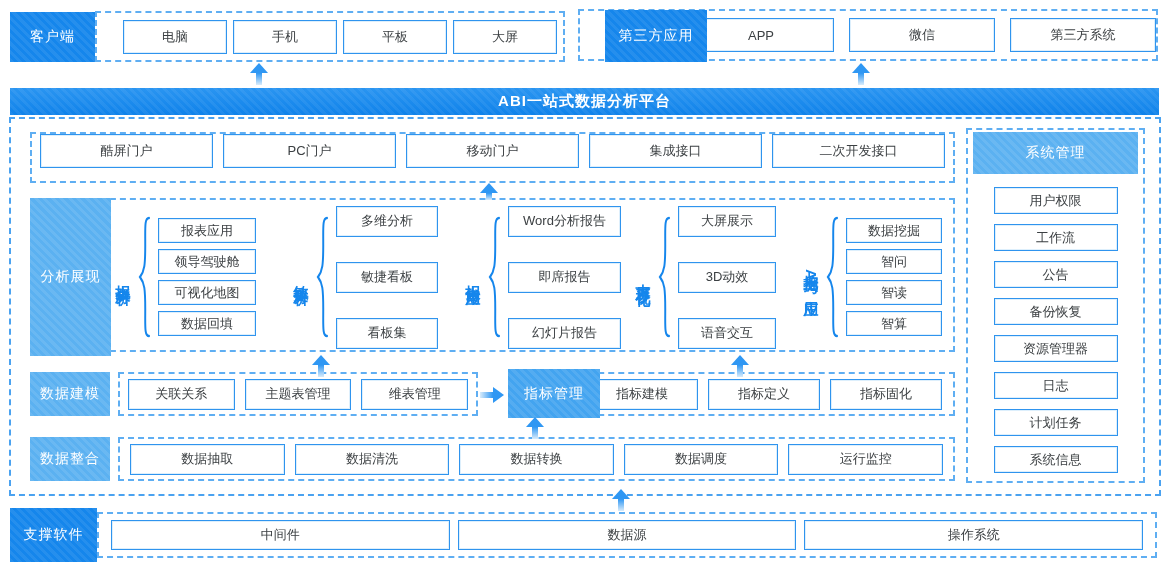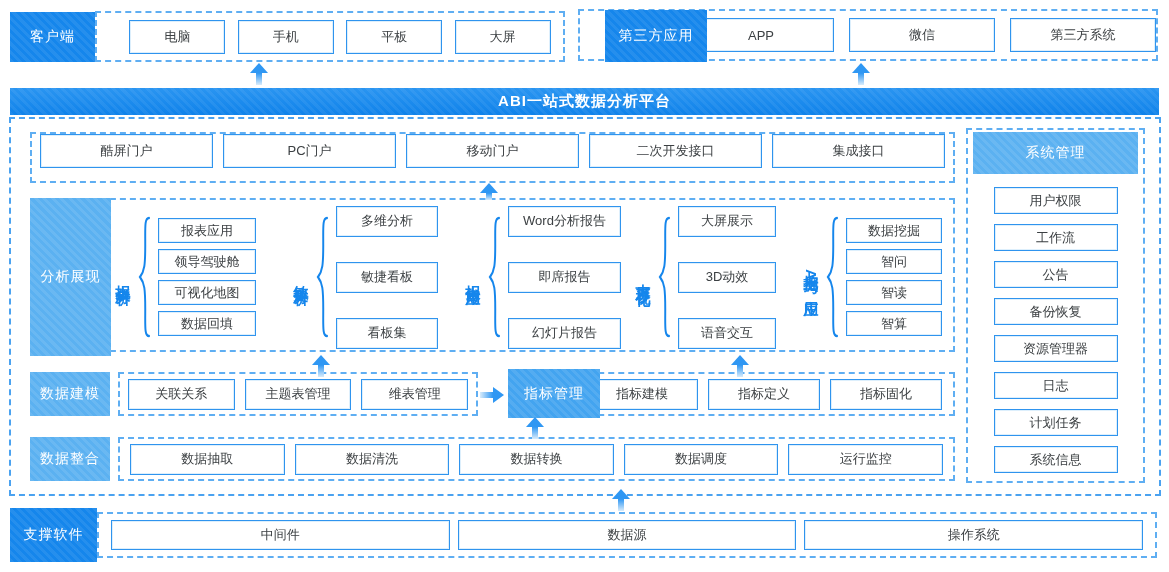--- a/index.html
+++ b/index.html
@@ -27,21 +27,21 @@
   .box{
     background:#fff;border:1px solid var(--border);color:var(--text);
     font-size:13px;display:flex;align-items:center;justify-content:center;
     white-space:nowrap;box-shadow:0 0 0 1px rgba(120,190,245,.25) inset;
   }
 
   
   #client-label{left:10px;top:12px;width:85px;height:50px;}
   #client-container{left:95px;top:11px;width:470px;height:51px;display:flex;
     align-items:center;justify-content:space-evenly;padding-left:20px;}
-  #client-container .box{width:96px;height:34px;}
+  #client-container .box{width:104px;height:34px;}
   #third-container{left:578px;top:9px;width:580px;height:52px;display:flex;
     align-items:center;justify-content:space-between;padding-left:108px;}
   #third-container .box{width:146px;height:34px;}
   #third-label{left:573px;top:10px;width:102px;height:52px;margin-left:32px;}
 
   
   #banner{position:absolute;left:10px;top:88px;width:1149px;height:27px;
     background:linear-gradient(180deg,#2a95f1,#0f82ea);color:#fff;font-weight:bold;
     font-size:15px;letter-spacing:1px;display:flex;align-items:center;justify-content:center;
     background-image:repeating-linear-gradient(45deg,rgba(255,255,255,.06) 0 3px,transparent 3px 6px),linear-gradient(180deg,#2a95f1,#0f82ea);}
@@ -144,22 +144,22 @@
 
   <div id="banner">ABI一站式数据分析平台</div>
 
   <div class="dashed" id="main-border"></div>
 
   <div class="dashed" id="portal-container">
 
   <div class="box">酷屏门户</div>
       <div class="box">PC门户</div>
       <div class="box">移动门户</div>
+      <div class="box">集成接口</div>
       <div class="box">二次开发接口</div>
-      <div class="box">集成接口</div>
     </div>
   <div class="arr short" style="left:480px;top:183px;">
       <i class="head"></i>
       <i class="stem"></i>
     </div>
 
   <div class="dashed" id="analysis-section">
     <div class="light-label" id="analysis-label">分析展现</div>
 
     <div class="group" id="group-report">

